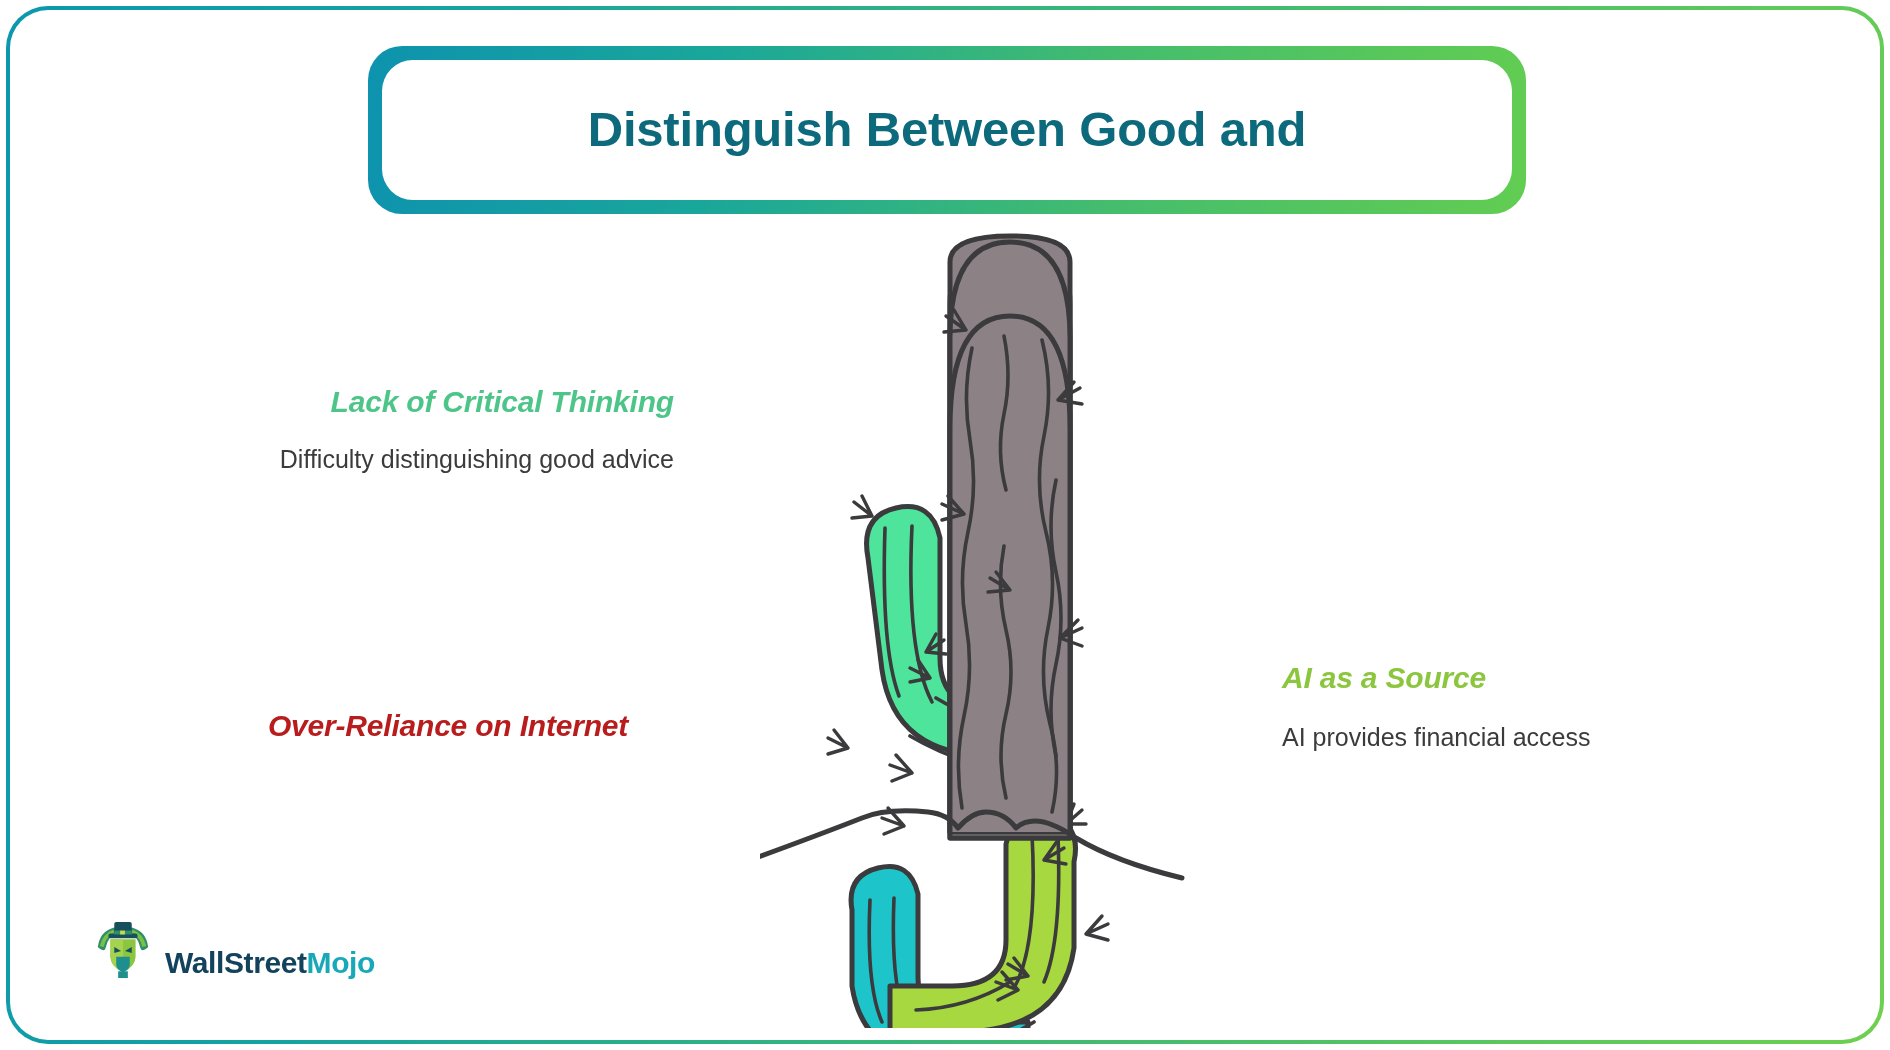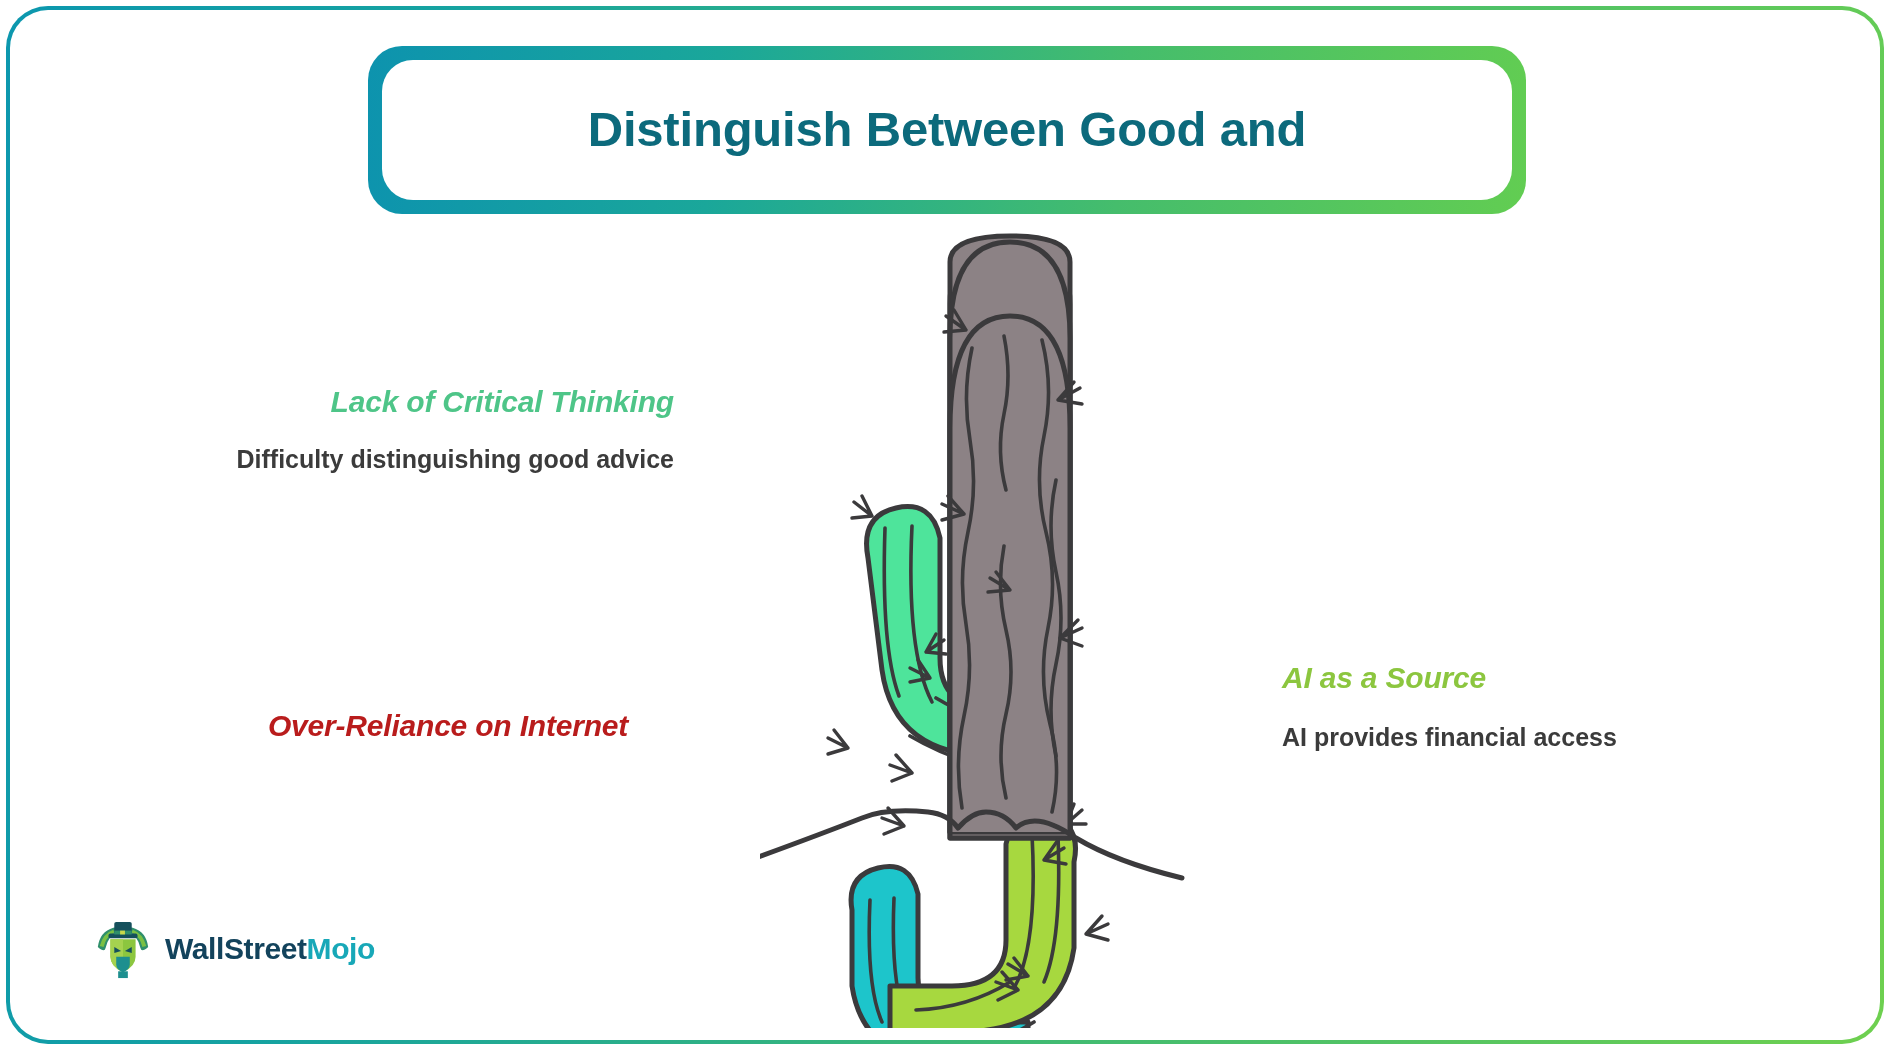--- a/index.html
+++ b/index.html
@@ -75,21 +75,21 @@
     font-weight: 700;
     line-height: 1.33;
     letter-spacing: -0.2px;
     font-style: italic;
   }
   .label-block .lb-body {
     margin-top: 20px;
     font-size: 25px;
     line-height: 1.36;
     color: #3b3b3b;
-    font-weight: 700;
+    font-weight: 400;
   }
 
   .block-lack {
     left: 222px;
     top: 382px;
     width: 452px;
     text-align: right;
   }
   .block-lack .lb-heading { color: #4ec588; }
 
@@ -119,21 +119,21 @@
     height: 800px;
   }
   .cactus-wrap svg { display: block; width: 100%; height: 100%; }
 
   
   .logo {
     position: absolute;
     left: 92px;
     top: 918px;
     display: flex;
-    align-items: center;
+    align-items: flex-end;
     gap: 11px;
   }
   .logo-mark { width: 62px; height: 62px; display: block; }
   .logo-text {
     font-size: 30px;
     font-weight: 700;
     letter-spacing: -0.4px;
     white-space: nowrap;
   }
   .logo-text .lt-a { color: #13435c; }

